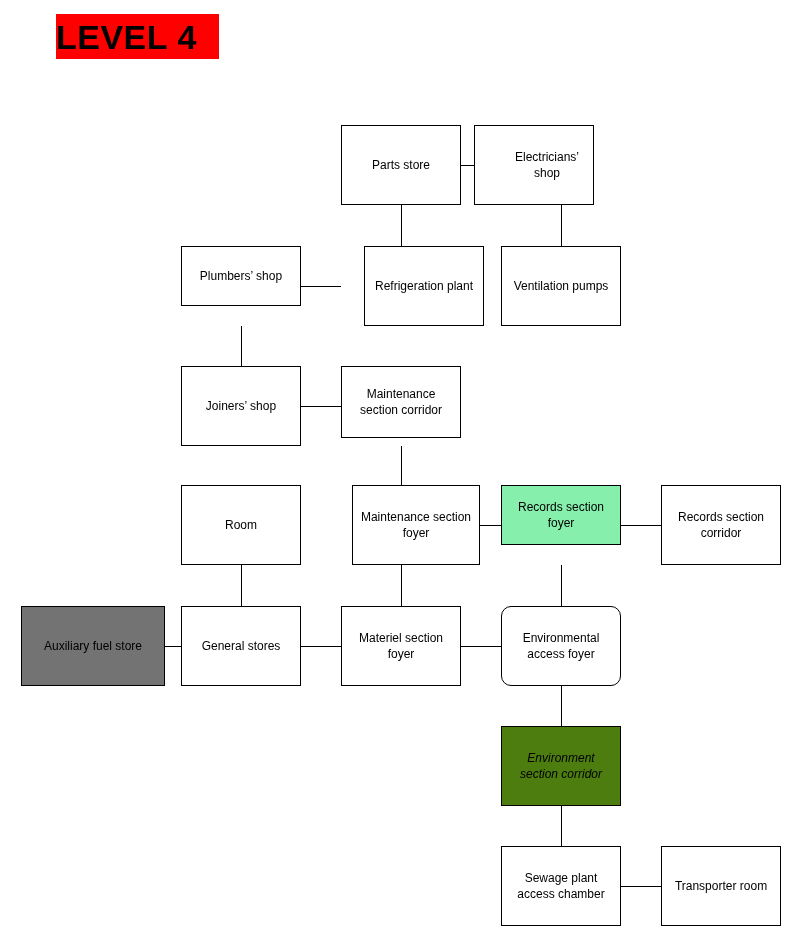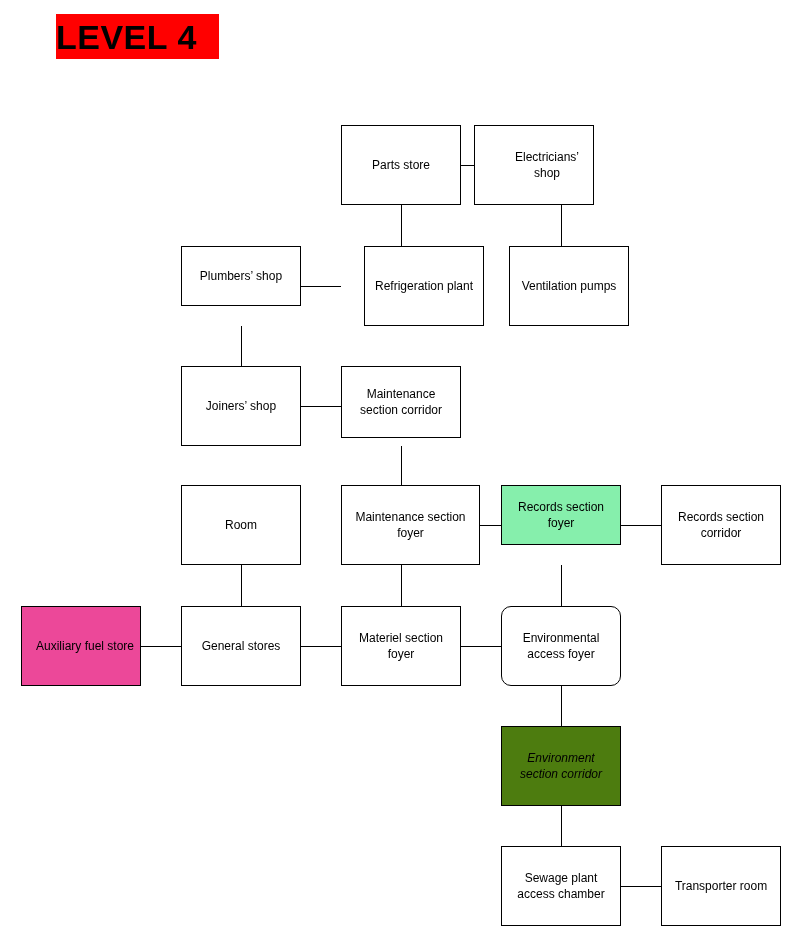--- a/index.html
+++ b/index.html
@@ -87,42 +87,42 @@
       </div>
       <div class="node" style="left: 474px; top: 125px; width: 120px; height: 80px; border-color: rgb(0, 0, 0); background: rgb(255, 255, 255); padding-left: 32px;">
         <span>Electricians’ shop</span>
       </div>
       <div class="node" style="left: 181px; top: 246px; width: 120px; height: 60px; border-color: rgb(0, 0, 0); background: rgb(255, 255, 255);">
         <span>Plumbers’ shop</span>
       </div>
       <div class="node" style="left: 341px; top: 246px; width: 120px; height: 80px; border-color: rgb(0, 0, 0); background: rgb(255, 255, 255); margin-left: 23px;">
         <span>Refrigeration plant</span>
       </div>
-      <div class="node" style="left: 501px; top: 246px; width: 120px; height: 80px; border-color: rgb(0, 0, 0); background: rgb(255, 255, 255); margin-left: 8px;">
+      <div class="node" style="left: 501px; top: 246px; width: 120px; height: 80px; border-color: rgb(0, 0, 0); background: rgb(255, 255, 255);">
         <span>Ventilation pumps</span>
       </div>
       <div class="node" style="left: 181px; top: 366px; width: 120px; height: 80px; border-color: rgb(0, 0, 0); background: rgb(255, 255, 255);">
         <span>Joiners’ shop</span>
       </div>
       <div class="node" style="left: 341px; top: 366px; width: 120px; height: 72px; border-color: rgb(0, 0, 0); background: rgb(255, 255, 255);">
         <span>Maintenance section corridor</span>
       </div>
       <div class="node" style="left: 181px; top: 485px; width: 120px; height: 80px; border-color: rgb(0, 0, 0); background: rgb(255, 255, 255);">
         <span>Room</span>
       </div>
-      <div class="node" style="left: 341px; top: 485px; width: 139px; height: 80px; border-color: rgb(0, 0, 0); background: rgb(255, 255, 255);">
+      <div class="node" style="left: 352px; top: 485px; width: 128px; height: 80px; border-color: rgb(0, 0, 0); background: rgb(255, 255, 255);">
         <span>Maintenance section foyer</span>
       </div>
       <div class="node" style="left: 501px; top: 485px; width: 120px; height: 60px; border-color: rgb(0, 0, 0); background: #86efac;">
         <span>Records section foyer</span>
       </div>
       <div class="node" style="left: 661px; top: 485px; width: 120px; height: 80px; border-color: rgb(0, 0, 0); background: rgb(255, 255, 255);">
         <span>Records section corridor</span>
       </div>
-      <div class="node" style="left: 21px; top: 606px; width: 120px; height: 80px; border-color: rgb(0, 0, 0); background: #ec4899; justify-content: flex-end;">
+      <div class="node" style="left: 21px; top: 606px; width: 144px; height: 80px; border-color: rgb(0, 0, 0); background: #737373;">
         <span>Auxiliary fuel store</span>
       </div>
       <div class="node" style="left: 181px; top: 606px; width: 120px; height: 80px; border-color: rgb(0, 0, 0); background: rgb(255, 255, 255);">
         <span>General stores</span>
       </div>
       <div class="node" style="left: 341px; top: 606px; width: 120px; height: 80px; border-color: rgb(0, 0, 0); background: rgb(255, 255, 255);">
         <span>Materiel section foyer</span>
       </div>
       <div class="node" style="left: 501px; top: 606px; width: 120px; height: 80px; border-color: rgb(0, 0, 0); background: rgb(255, 255, 255); border-radius: 10px;">
         <span>Environmental access foyer</span>

